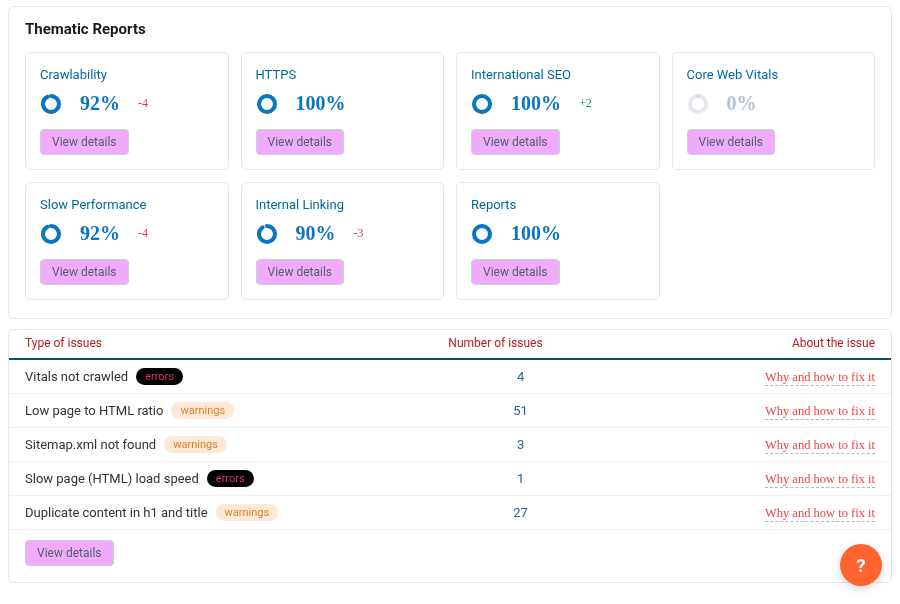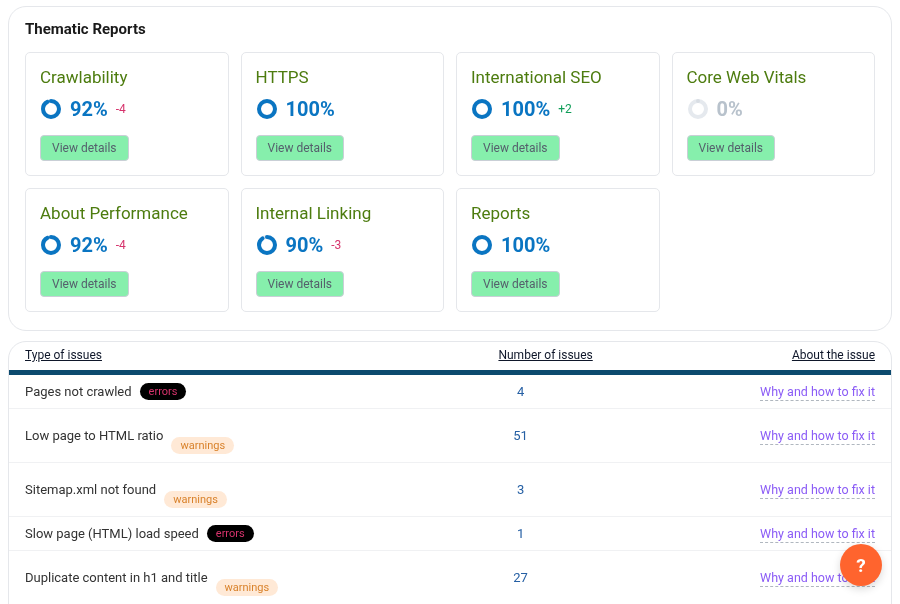--- a/index.html
+++ b/index.html
@@ -6,21 +6,21 @@
     body {
       font-family: -apple-system, BlinkMacSystemFont, "Segoe UI", Roboto, Helvetica, Arial, sans-serif;
       background: #fff;
       color: #333;
       font-size: 13px;
       width: 900px;
       padding: 0;
     }
     .panel {
       border: 1px solid #e5e7eb;
-      border-radius: 18px;
+      border-radius: 6px;
       margin: 6px 8px 10px 8px;
       background: #fff;
     }
     .panel-header {
       padding: 13px 16px 10px 16px;
     }
     .panel-title {
       font-weight: 700;
       font-size: 15px;
       color: #1a1a1a;
@@ -31,30 +31,31 @@
       gap: 12px;
       padding: 4px 16px 18px 16px;
     }
     .card {
       border: 1px solid #e5e7eb;
       border-radius: 5px;
       padding: 14px 14px 14px 14px;
       background: #fff;
     }
     .card-title {
-      font-size: 17px;
-      color: #4d7c0f;
+      font-size: 13px;
+      color: #0369a1;
       margin-bottom: 10px;
       font-weight: 400;
     }
     .card-row {
       display: flex;
       align-items: center;
-      gap: 8px;
+      gap: 18px;
       margin-bottom: 14px;
+      font-family: Liberation Serif, serif;
     }
     .donut-wrap { width: 22px; height: 22px; }
     .pct {
       font-size: 20px;
       font-weight: 700;
       color: #0a75c2;
     }
     .pct-zero {
       color: #b8c2cc;
     }
@@ -64,21 +65,21 @@
       font-weight: 400;
     }
     .delta-pos {
       font-size: 12px;
       color: #0f9d58;
       font-weight: 400;
     }
     .btn {
       display: inline-block;
       border: 1px solid #c9cfd6;
-      background: #86efac;
+      background: #f0abfc;
       color: #55606c;
       border-radius: 4px;
       padding: 5px 11px;
       font-size: 12px;
       cursor: pointer;
       font-family: inherit;
     }
 
     
     .issues-header {
@@ -92,26 +93,25 @@
       font-size: 12px;
     }
     table.issues {
       width: 100%;
       border-collapse: collapse;
     }
     .issues th {
       text-align: left;
       font-weight: 400;
       font-size: 12px;
-      color: #0f172a;
+      color: #b91c1c;
       padding: 6px 16px 8px 16px;
-      border-bottom: 5px solid #0c4a6e;
-      text-decoration: underline;
-    }
-    .issues th.col-num { text-align: right; }
+      border-bottom: 2px solid #0c4a6e;
+    }
+    .issues th.col-num { text-align: left; }
     .issues th.col-about { text-align: right; }
     .issues td {
       padding: 8px 16px;
       border-bottom: 1px solid #f0f1f3;
       font-size: 13px;
       color: #333;
       vertical-align: middle;
     }
     .issues tbody tr:last-child td { border-bottom: none; }
     .col-type { width: 48%; }
@@ -130,32 +130,32 @@
       font-size: 11px;
       font-weight: 400;
     }
     .badge-errors {
       background: #000000;
       color: #d6336c;
     }
     .badge-warnings {
       background: #ffe9d6;
       color: #d9822b;
-      margin-top: 20px;
     }
     .issue-count {
       color: #2660a4;
       font-size: 13px;
     }
     .fix-link {
-      color: #8b5cf6;
+      color: #ef4444;
       font-size: 12.5px;
       border-bottom: 1px dashed #b0b7bf;
       padding-bottom: 1px;
       cursor: pointer;
+      font-family: Liberation Serif, serif;
     }
     .issues-footer {
       padding: 10px 16px 16px 16px;
       border-top: 1px solid #f0f1f3;
     }
 
     
     .help-fab {
       position: fixed;
       right: 18px;
@@ -228,21 +228,21 @@
     <svg width="22" height="22" viewBox="0 0 22 22">
       <circle cx="11" cy="11" r="8" fill="none" stroke="#e5e9ee" stroke-width="4"></circle>
       <circle cx="11" cy="11" r="8" fill="none" stroke="#d8dde3" stroke-width="4" stroke-dasharray="0 50.26548245743669" stroke-linecap="round" transform="rotate(-90 11 11)"></circle>
     </svg></span>
       <span class="pct pct-zero">0%</span>
 
     </div>
     <button class="btn">View details</button>
   </div>
       <div class="card">
-    <div class="card-title">About Performance</div>
+    <div class="card-title">Slow Performance</div>
     <div class="card-row">
       <span class="donut-wrap">
     <svg width="22" height="22" viewBox="0 0 22 22">
       <circle cx="11" cy="11" r="8" fill="none" stroke="#e5e9ee" stroke-width="4"></circle>
       <circle cx="11" cy="11" r="8" fill="none" stroke="#0a75c2" stroke-width="4" stroke-dasharray="46.244243860841756 4.021238596594934" stroke-linecap="round" transform="rotate(-90 11 11)"></circle>
     </svg></span>
       <span class="pct">92%</span>
       <span class="delta-neg">-4</span>
     </div>
     <button class="btn">View details</button>
@@ -282,21 +282,21 @@
       <tr>
         <th class="col-type">Type of issues</th>
         <th class="col-num">Number of issues</th>
         <th class="col-about">About the issue</th>
       </tr>
     </thead>
     <tbody id="issues-body">
         <tr>
     <td class="col-type">
       <div class="issue-row">
-        <span>Pages not crawled</span>
+        <span>Vitals not crawled</span>
         <span class="badge badge-errors">errors</span>
       </div>
     </td>
     <td class="col-num">
       <span class="issue-count">4</span>
     </td>
     <td class="col-about">
       <span class="fix-link">Why and how to fix it</span>
     </td>
   </tr>

